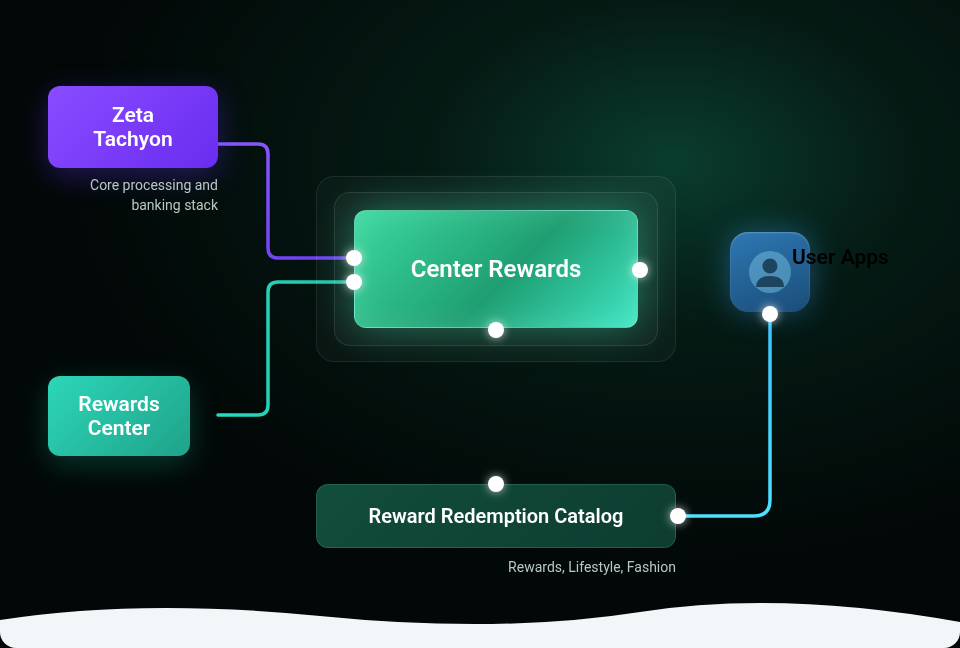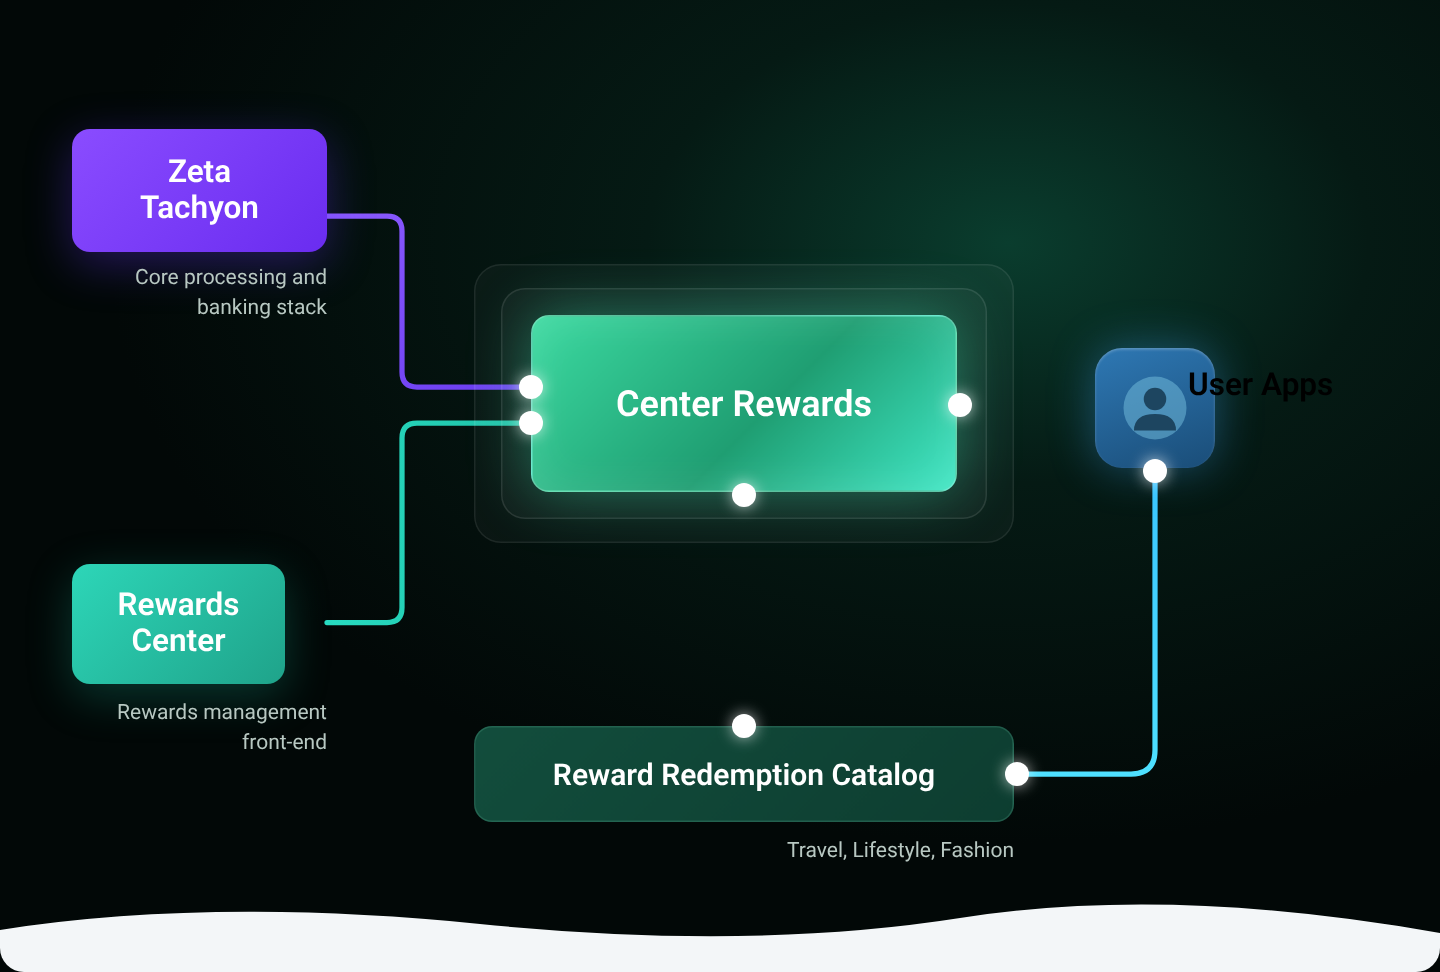--- a/index.html
+++ b/index.html
@@ -189,32 +189,31 @@
 
   <div class="node zeta">
     <span>Zeta Tachyon</span>
   </div>
   <div class="sub zeta-sub">Core processing and banking stack</div>
 
 
   <div class="node rewards-center">
     <span>Rewards Center</span>
   </div>
-  <div class="sub rc-sub">Rewards management front-end</div>
 
   <div class="outer-frame"></div>
   <div class="mid-frame"></div>
   <div class="node luminos">
     <span>Center Rewards</span>
   </div>
 
   <div class="node catalog">
     <span>Reward Redemption Catalog</span>
   </div>
-  <div class="sub catalog-sub">Travel, Lifestyle, Fashion</div>
+  <div class="sub catalog-sub">Rewards, Lifestyle, Fashion</div>
 
   <div class="user-apps">
     <svg width="46" height="46" viewBox="0 0 46 46">
       <circle cx="23" cy="23" r="21" fill="#6fb8d8" opacity="0.55"></circle>
       <circle cx="23" cy="17" r="7.5" fill="#1d4560"></circle>
       <path d="M 9 38 Q 9 27 23 27 Q 37 27 37 38 Z" fill="#1d4560"></path>
     </svg>
   </div>
   <div class="user-apps-label">User Apps</div>
 

